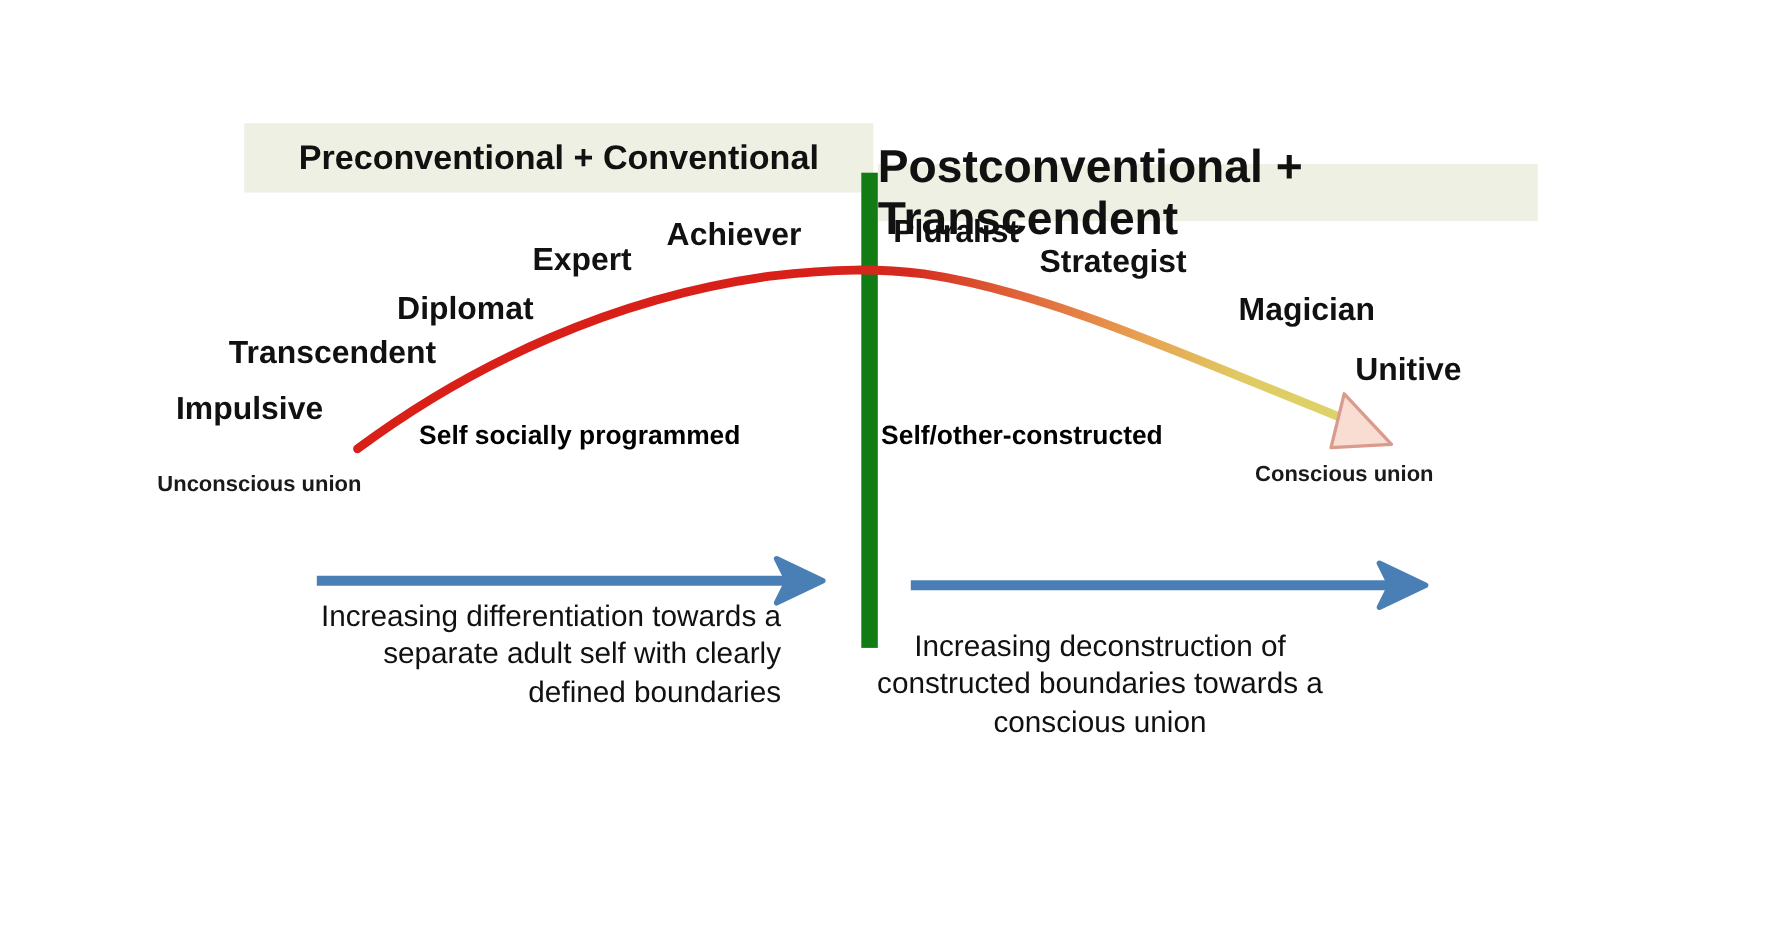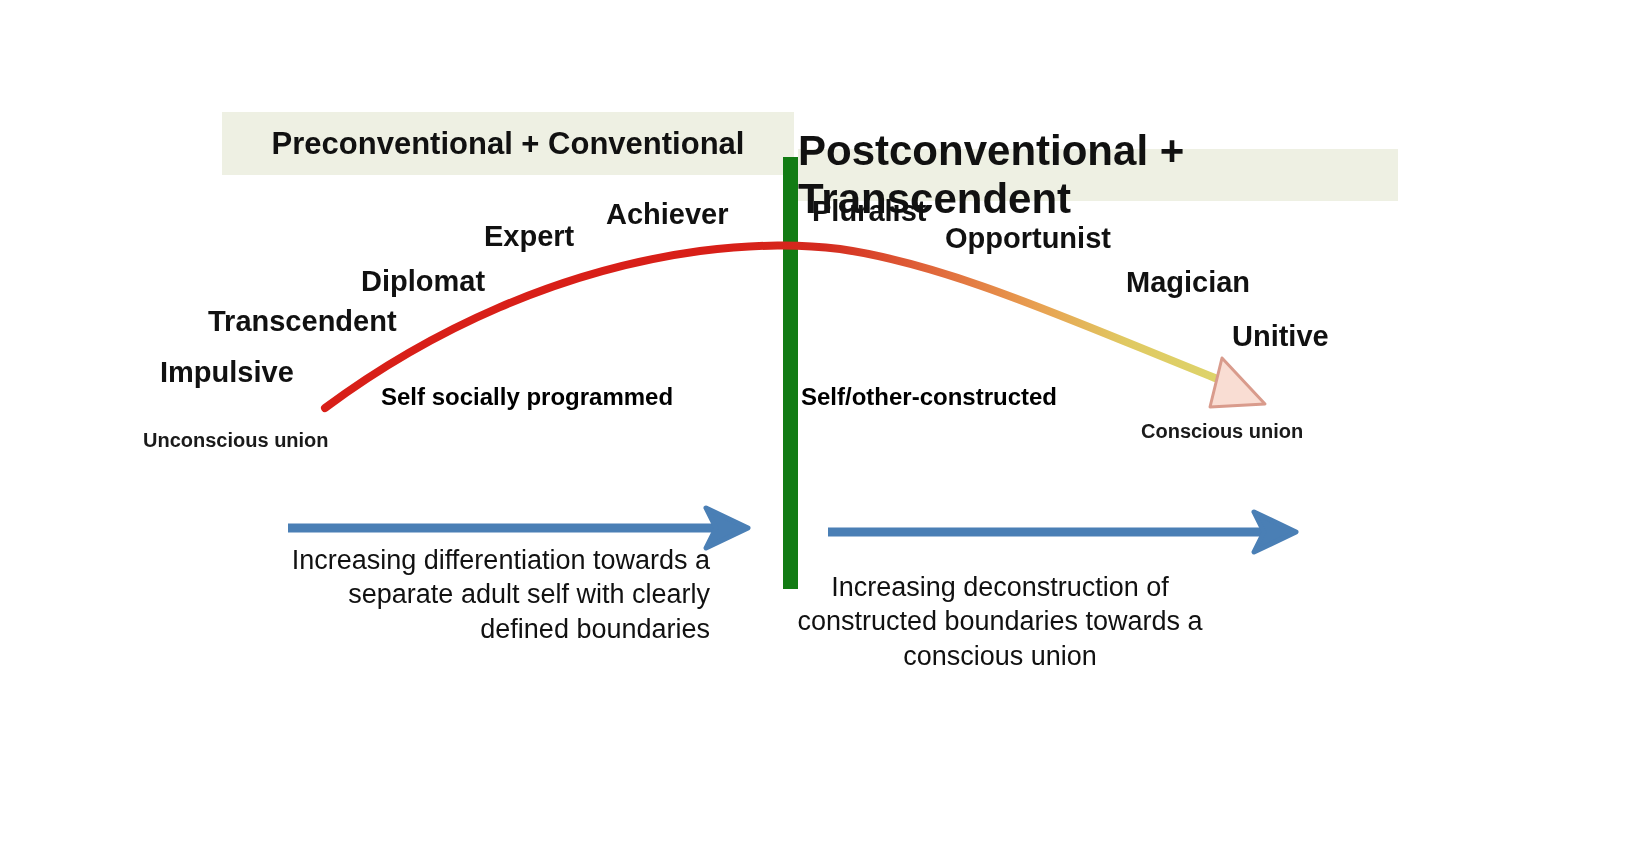--- a/index.html
+++ b/index.html
@@ -168,21 +168,21 @@
     </g>
   </svg>
 
   <div class="stage-label" id="lbl-impulsive">Impulsive</div>
   <div class="stage-label" id="lbl-opportunist">Transcendent</div>
   <div class="stage-label" id="lbl-diplomat">Diplomat</div>
   <div class="stage-label" id="lbl-expert">Expert</div>
   <div class="stage-label" id="lbl-achiever">Achiever</div>
 
   <div class="stage-label" id="lbl-pluralist">Pluralist</div>
-  <div class="stage-label" id="lbl-strategist">Opportunist</div>
+  <div class="stage-label" id="lbl-strategist">Strategist</div>
   <div class="stage-label" id="lbl-magician">Magician</div>
   <div class="stage-label" id="lbl-unitive">Unitive</div>
 
   <div class="caption-bold" id="cap-self-social">Self socially programmed</div>
   <div class="caption-bold" id="cap-self-other">Self/other-constructed</div>
 
   <div class="caption-small" id="cap-unconscious">Unconscious union</div>
   <div class="caption-small" id="cap-conscious">Conscious union</div>
 
   <div class="para" id="para-left">Increasing differentiation towards a separate adult self with clearly defined boundaries</div>

